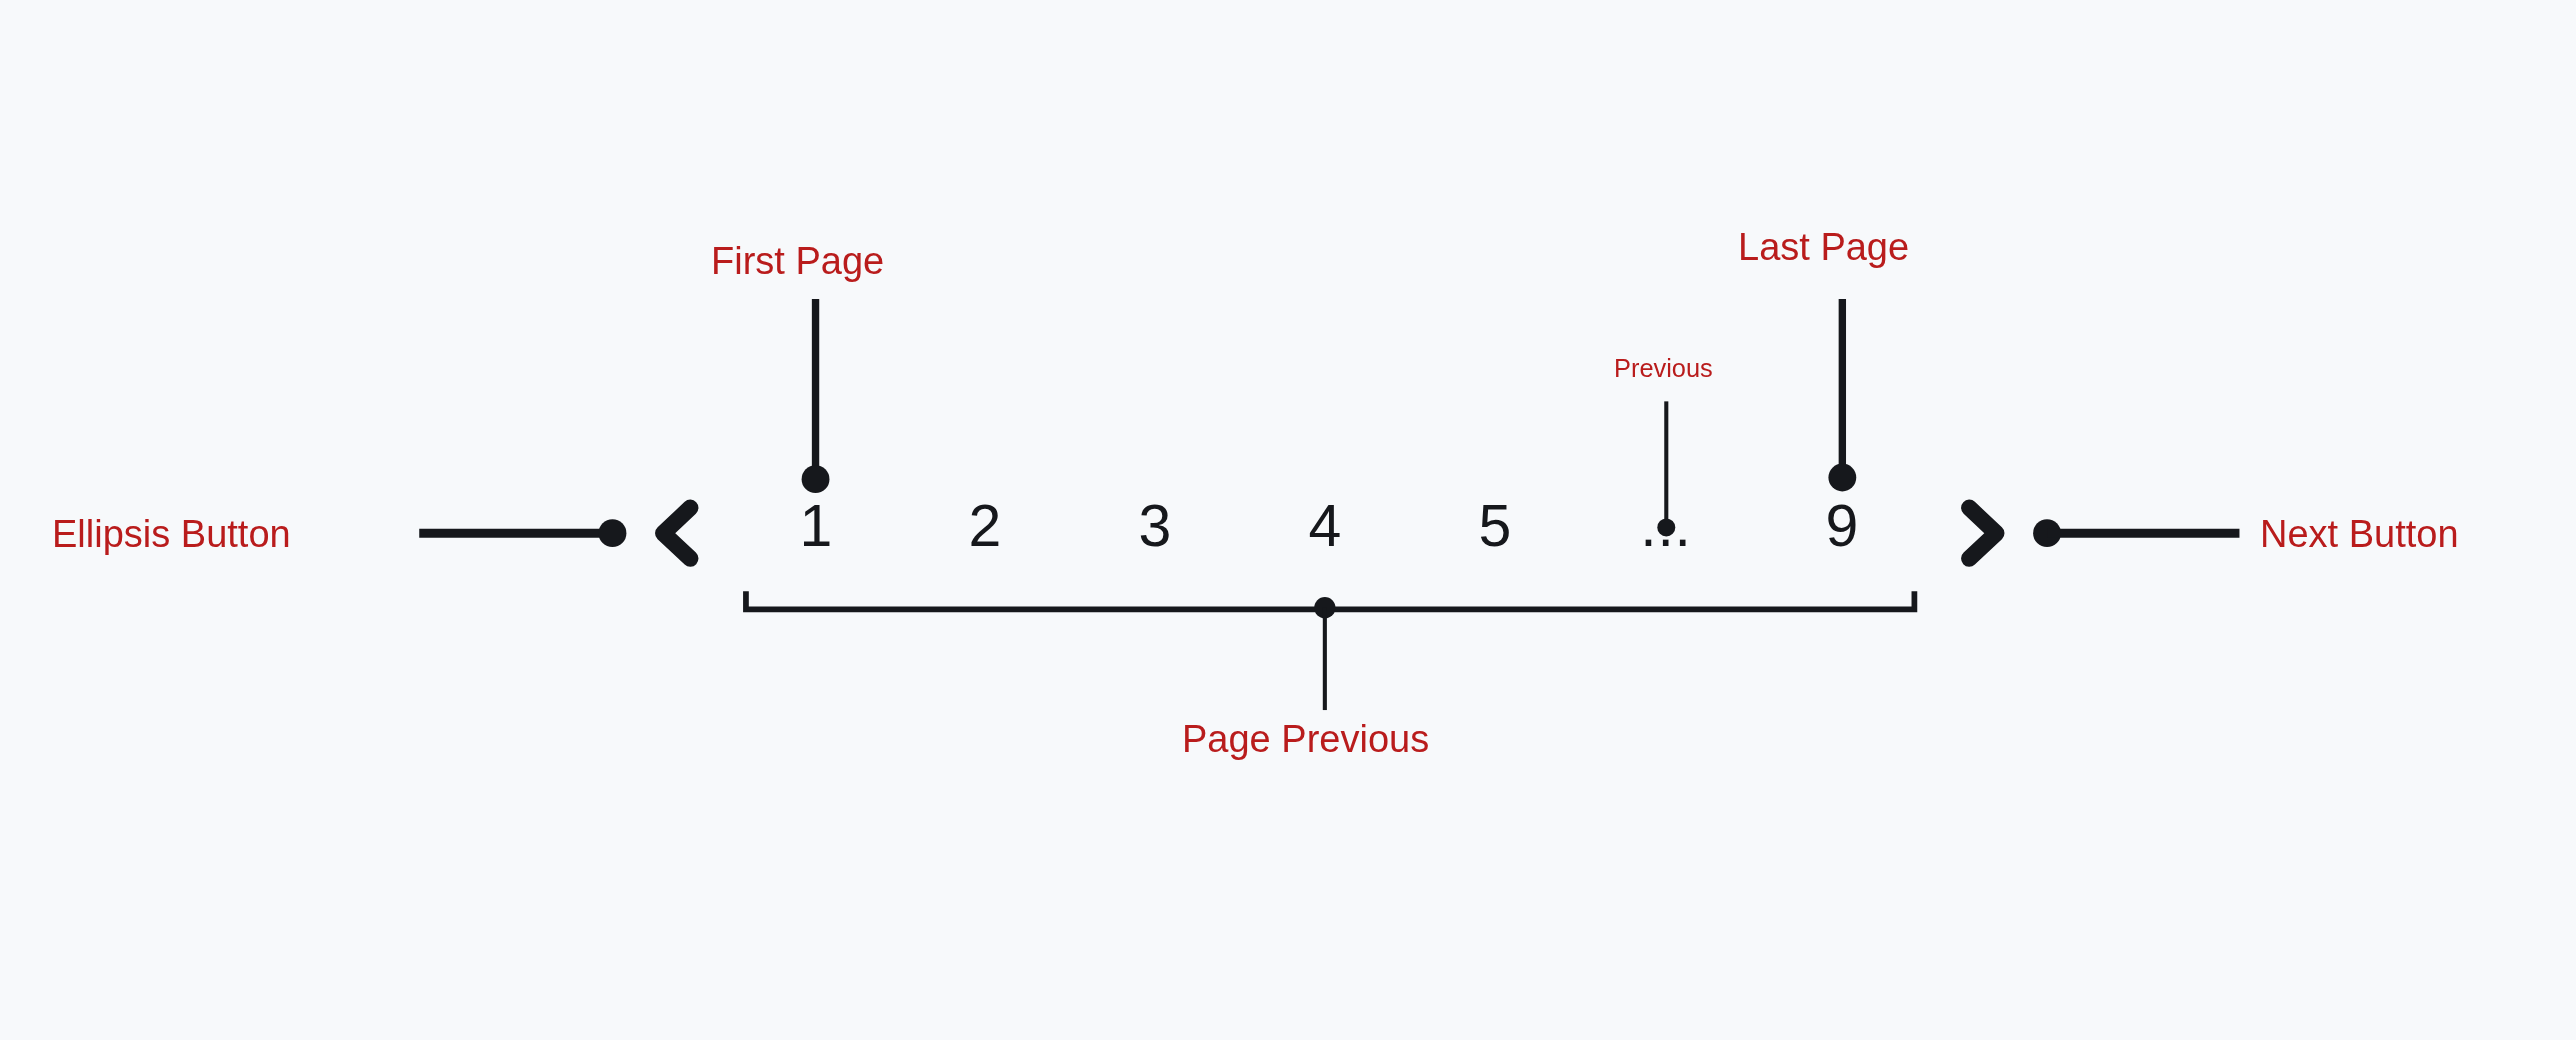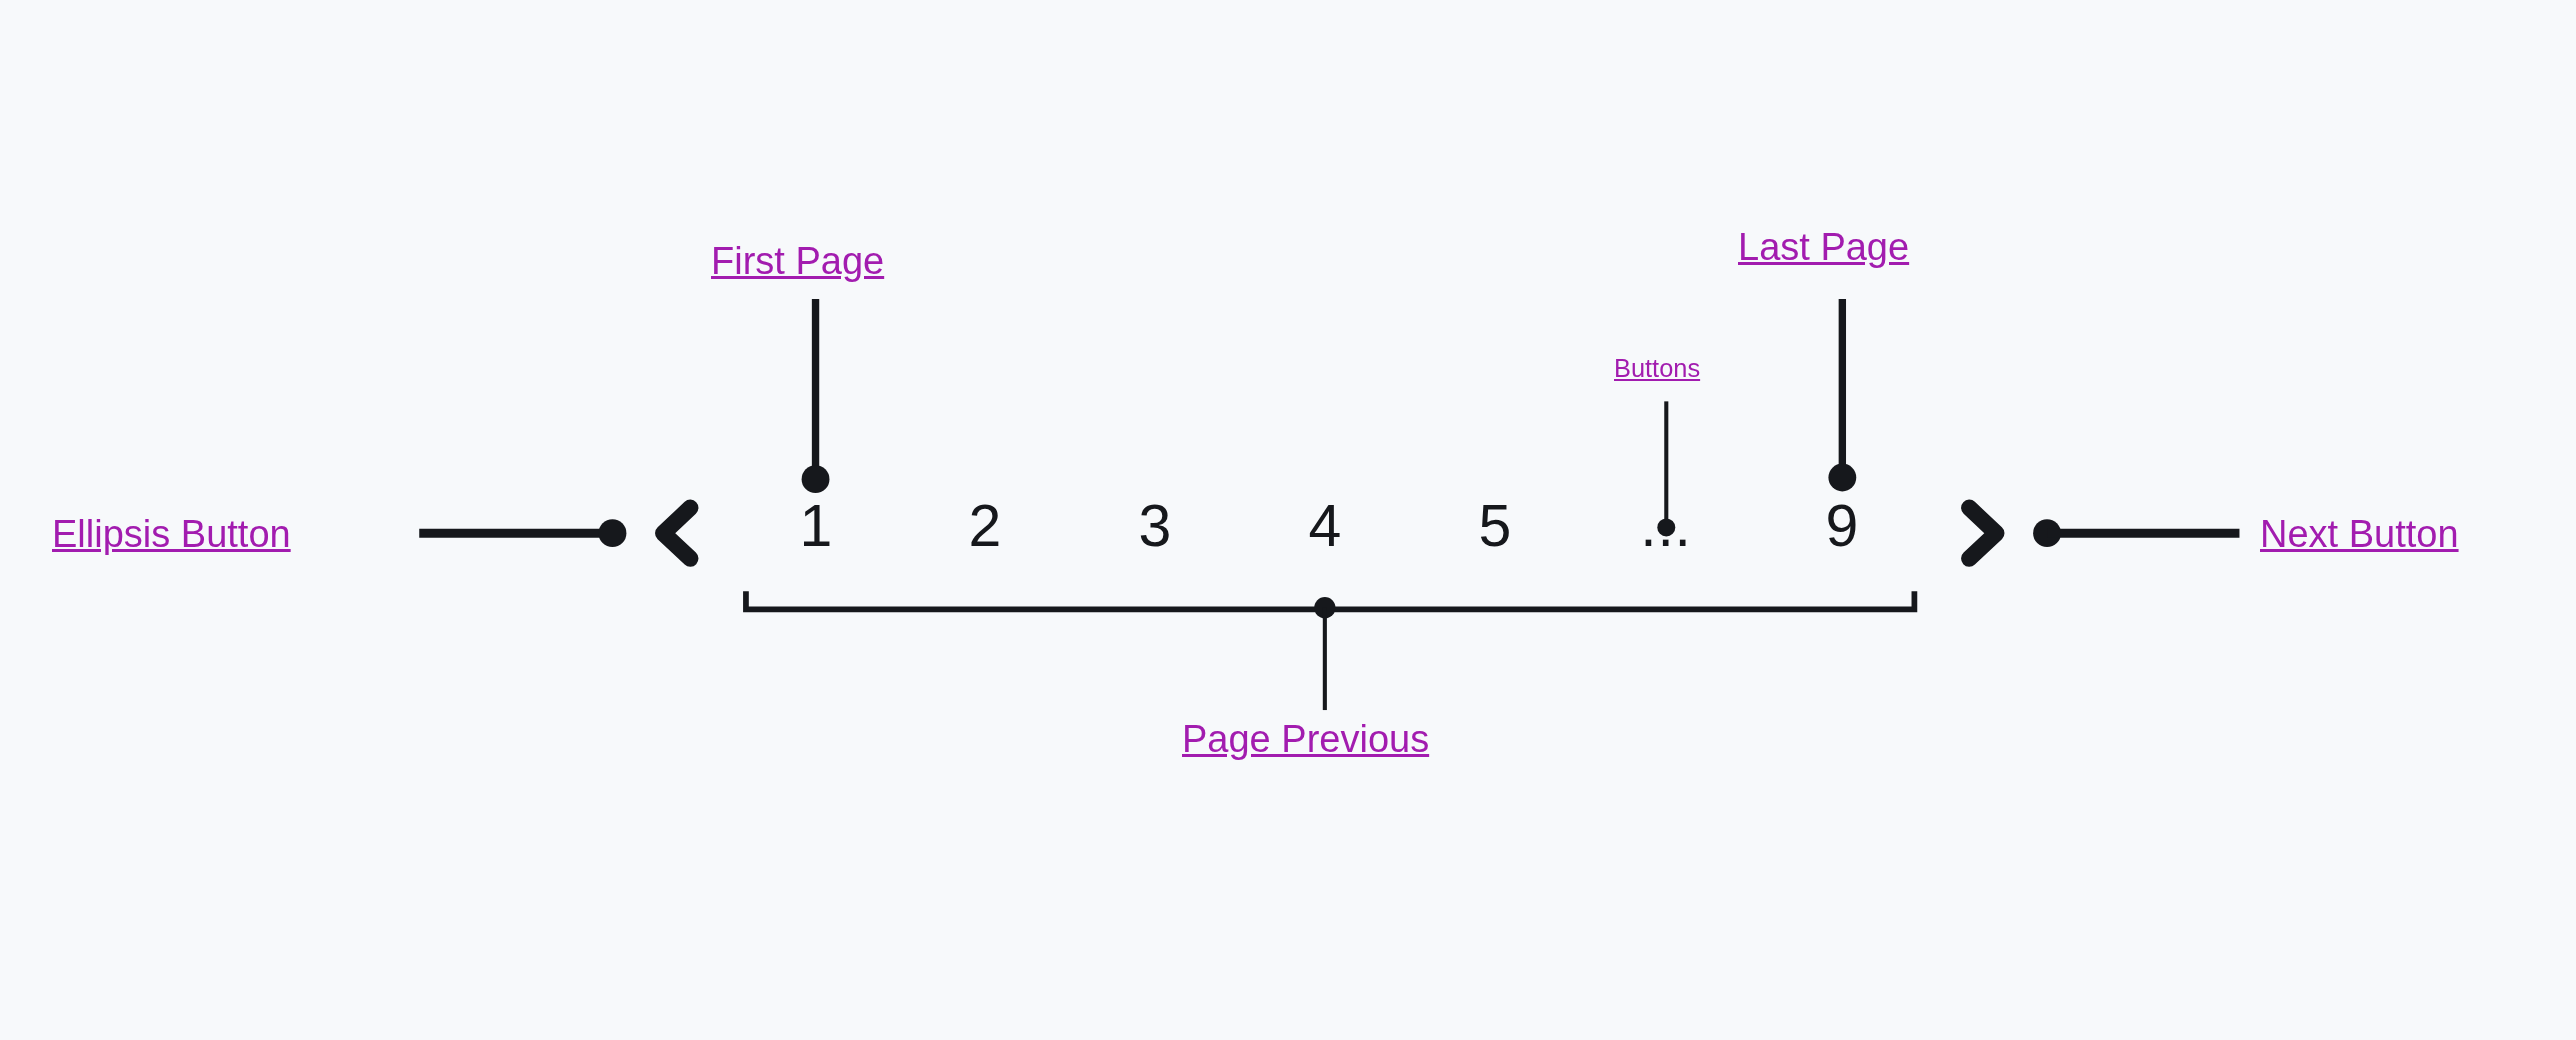--- a/index.html
+++ b/index.html
@@ -30,25 +30,24 @@
   .layer-text {
     position: absolute;
     top: 0;
     left: 0;
     width: 2576px;
     height: 1041px;
     pointer-events: none;
   }
   .lbl {
     position: absolute;
-    color: #a21caf;
+    color: #b91c1c;
     white-space: nowrap;
     line-height: 1;
     pointer-events: auto;
-    text-decoration: underline;
   }
   .lbl-big {
     font-size: 38px;
   }
   .lbl-small {
     font-size: 25.4px;
   }
   .pagenum {
     position: absolute;
     font-size: 59px;
@@ -105,21 +104,21 @@
     <circle cx="1618" cy="742" r="13" fill="#16181c"></circle>
     <line x1="1618" y1="742" x2="1618" y2="867" stroke="#16181c" stroke-width="5"></line>
   </svg>
 
   <div class="layer-text">
 
     <div class="lbl lbl-big" style="left:52px; top:515px;">Ellipsis Button</div>
 
     <div class="lbl lbl-big" style="left:711px; top:242px;">First Page</div>
 
-    <div class="lbl lbl-small" style="left:1614px; top:356px;">Buttons</div>
+    <div class="lbl lbl-small" style="left:1614px; top:356px;">Previous</div>
 
     <div class="lbl lbl-big" style="left:1738px; top:228px;">Last Page</div>
 
     <div class="lbl lbl-big" style="left:2260px; top:515px;">Next Button</div>
 
     <div class="lbl lbl-big" style="left:1182px; top:720px;">Page Previous</div>
 
     <div class="pagenum" style="left:816px; top:497px;">1</div>
     <div class="pagenum" style="left:985px; top:497px;">2</div>
     <div class="pagenum" style="left:1155px; top:497px;">3</div>

